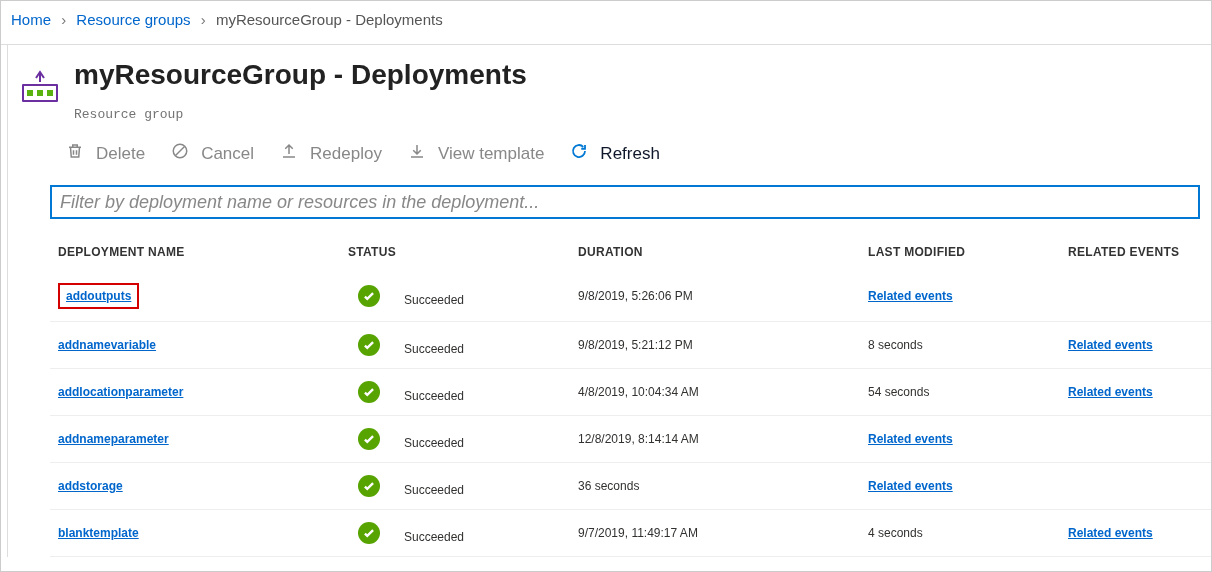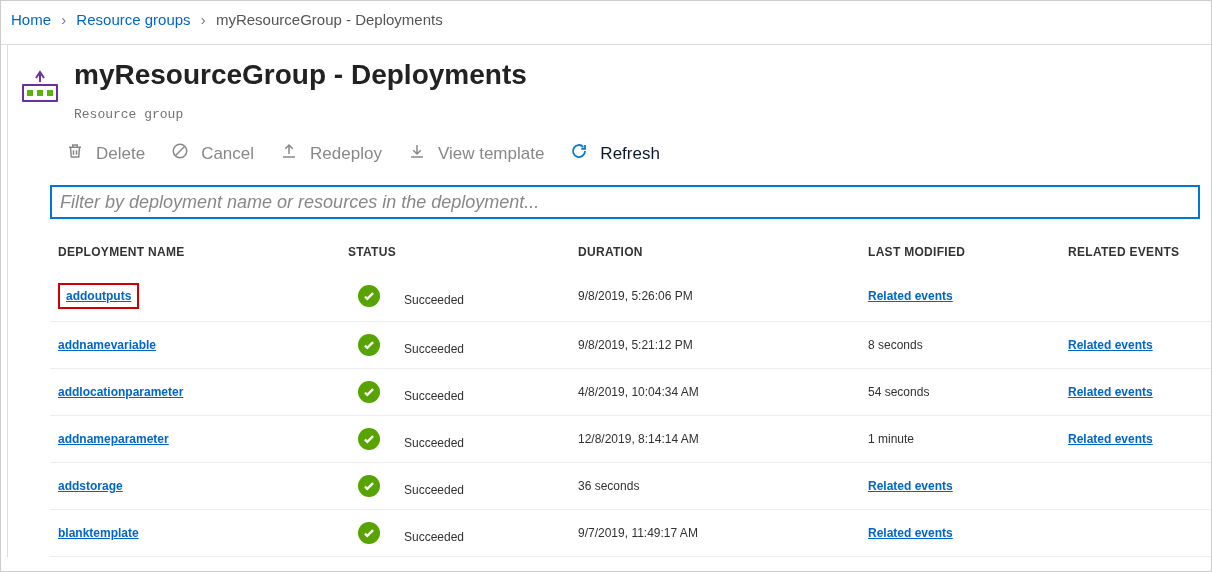--- a/index.html
+++ b/index.html
@@ -220,21 +220,20 @@
         <div><a href="#" class="name">addnameparameter</a></div>
         <div class="status">
           <span class="checkball">
             <svg viewBox="0 0 24 24">
               <path fill="none" stroke="#fff" stroke-width="4" d="M5 13l4 4 10-10"></path>
             </svg>
           </span>
           <span>Succeeded</span>
         </div>
         <div>12/8/2019, 8:14:14 AM</div>
-        <div>1 minute</div>
         <div><a href="#" class="rev">Related events</a></div>
       </div>
       <div class="trow">
         <div><a href="#" class="name">addstorage</a></div>
         <div class="status">
           <span class="checkball">
             <svg viewBox="0 0 24 24">
               <path fill="none" stroke="#fff" stroke-width="4" d="M5 13l4 4 10-10"></path>
             </svg>
           </span>
@@ -247,16 +246,17 @@
         <div><a href="#" class="name">blanktemplate</a></div>
         <div class="status">
           <span class="checkball">
             <svg viewBox="0 0 24 24">
               <path fill="none" stroke="#fff" stroke-width="4" d="M5 13l4 4 10-10"></path>
             </svg>
           </span>
           <span>Succeeded</span>
         </div>
         <div>9/7/2019, 11:49:17 AM</div>
+        <div>4 seconds</div>
         <div><a href="#" class="rev">Related events</a></div>
       </div>
     </div>
 </div>
 
 </body></html>

